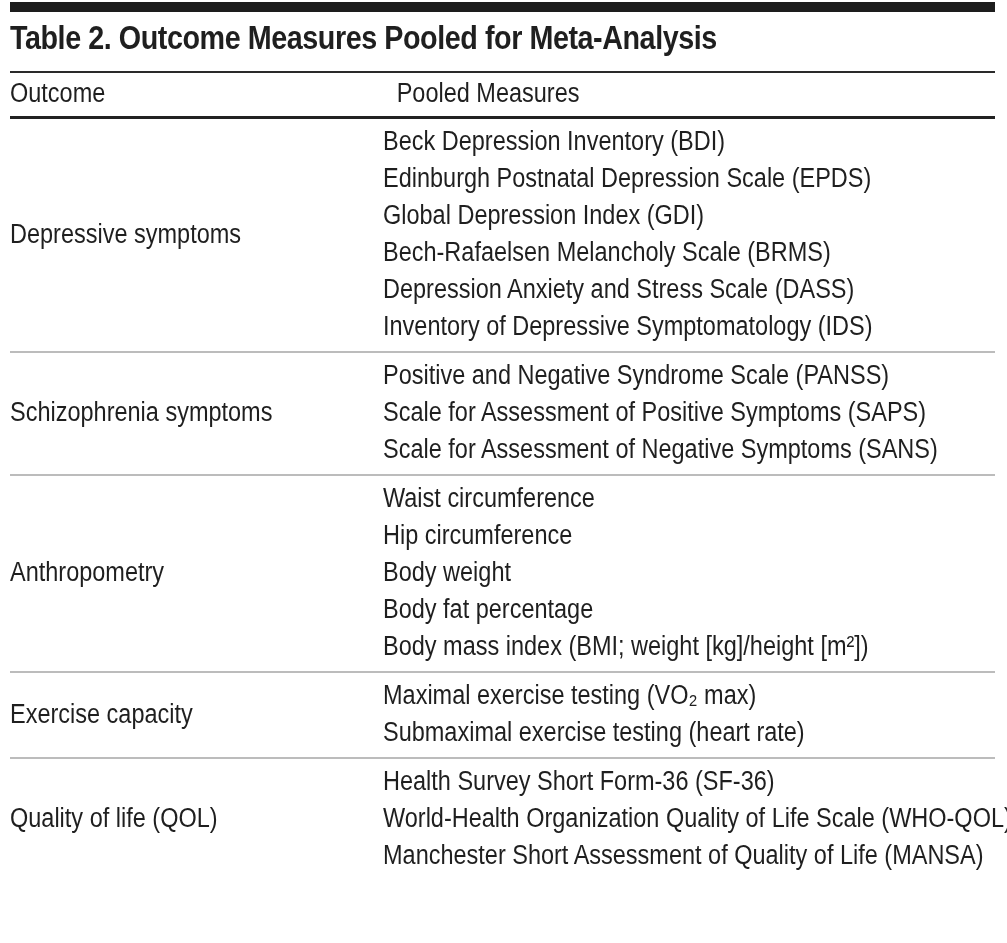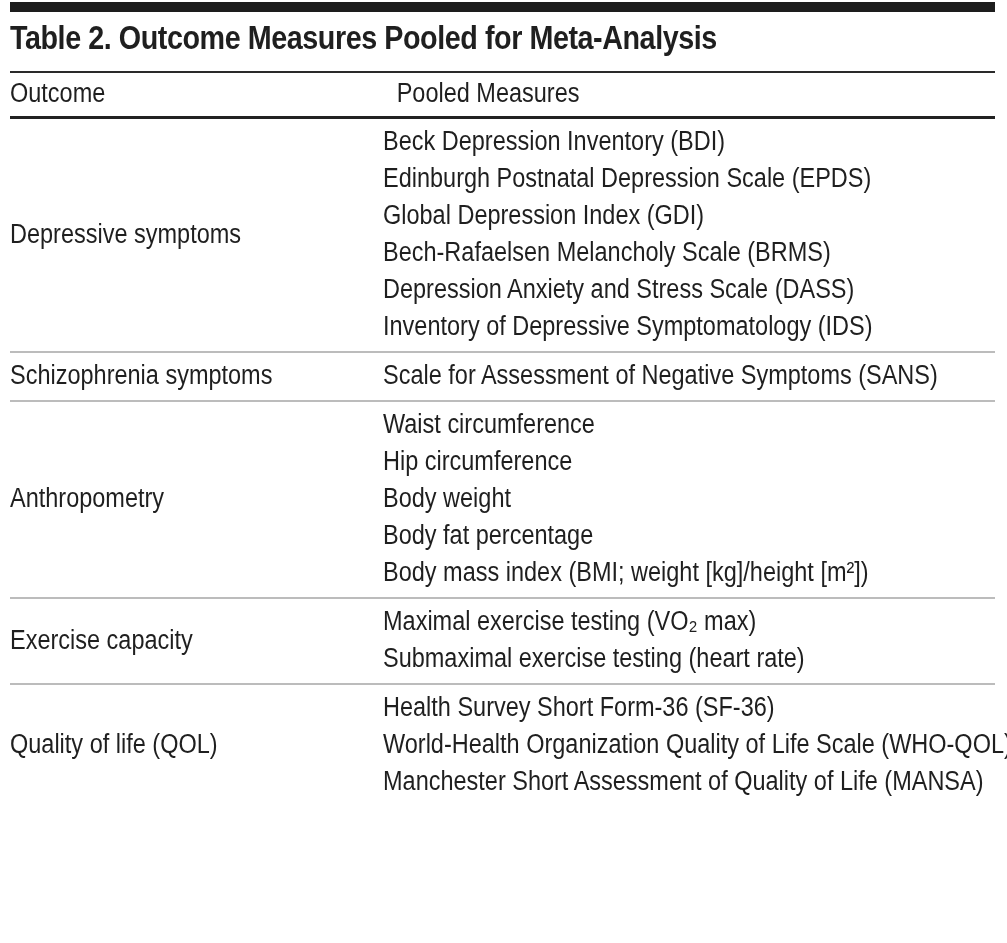--- a/index.html
+++ b/index.html
@@ -117,20 +117,22 @@
           <div class="measure-line"><span class="cond">Depression Anxiety and Stress Scale (DASS)</span></div>
           <div class="measure-line"><span class="cond">Inventory of Depressive Symptomatology (IDS)</span></div>
         </div>
   </div>
 
   <div class="section">
     <div class="col1">
       <div class="outcome-line"><span class="cond">Schizophrenia symptoms</span></div>
     </div>
     <div class="col2">
+          <div class="measure-line"><span class="cond">Positive and Negative Syndrome Scale (PANSS)</span></div>
+          <div class="measure-line"><span class="cond">Scale for Assessment of Positive Symptoms (SAPS)</span></div>
           <div class="measure-line"><span class="cond">Scale for Assessment of Negative Symptoms (SANS)</span></div>
         </div>
   </div>
 
   <div class="section">
     <div class="col1">
       <div class="outcome-line"><span class="cond">Anthropometry</span></div>
     </div>
     <div class="col2">
           <div class="measure-line"><span class="cond">Waist circumference</span></div>

